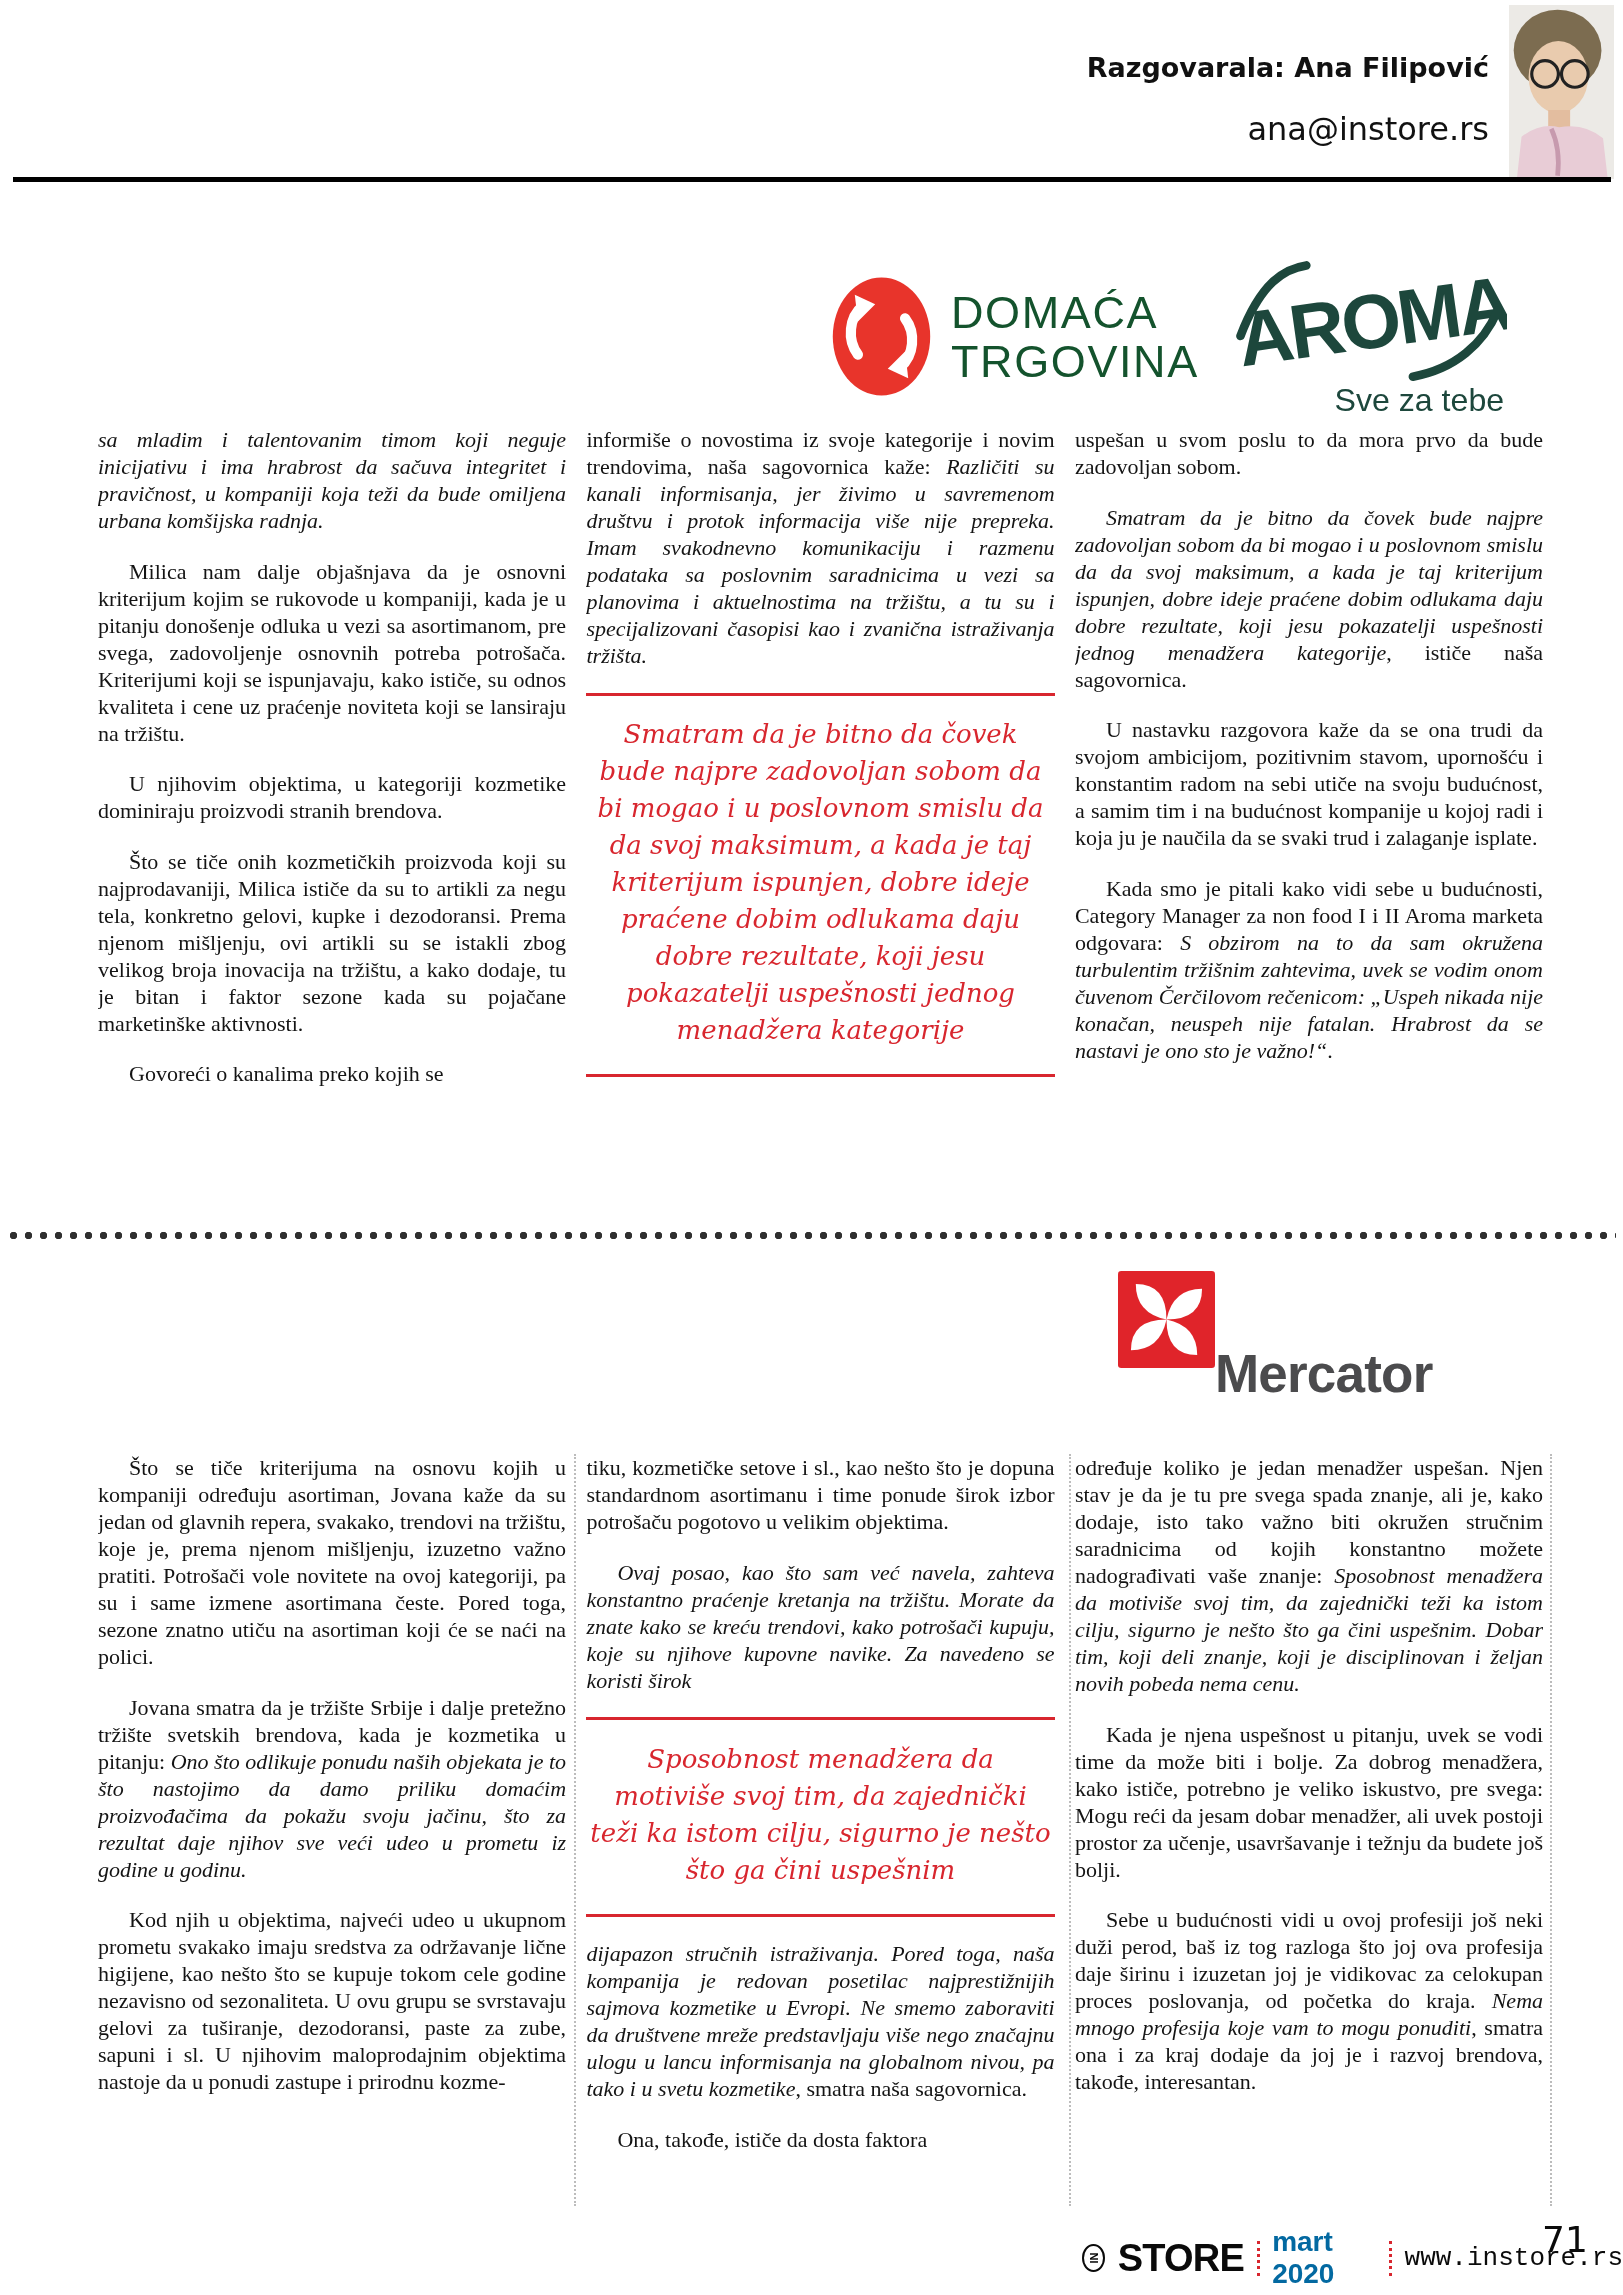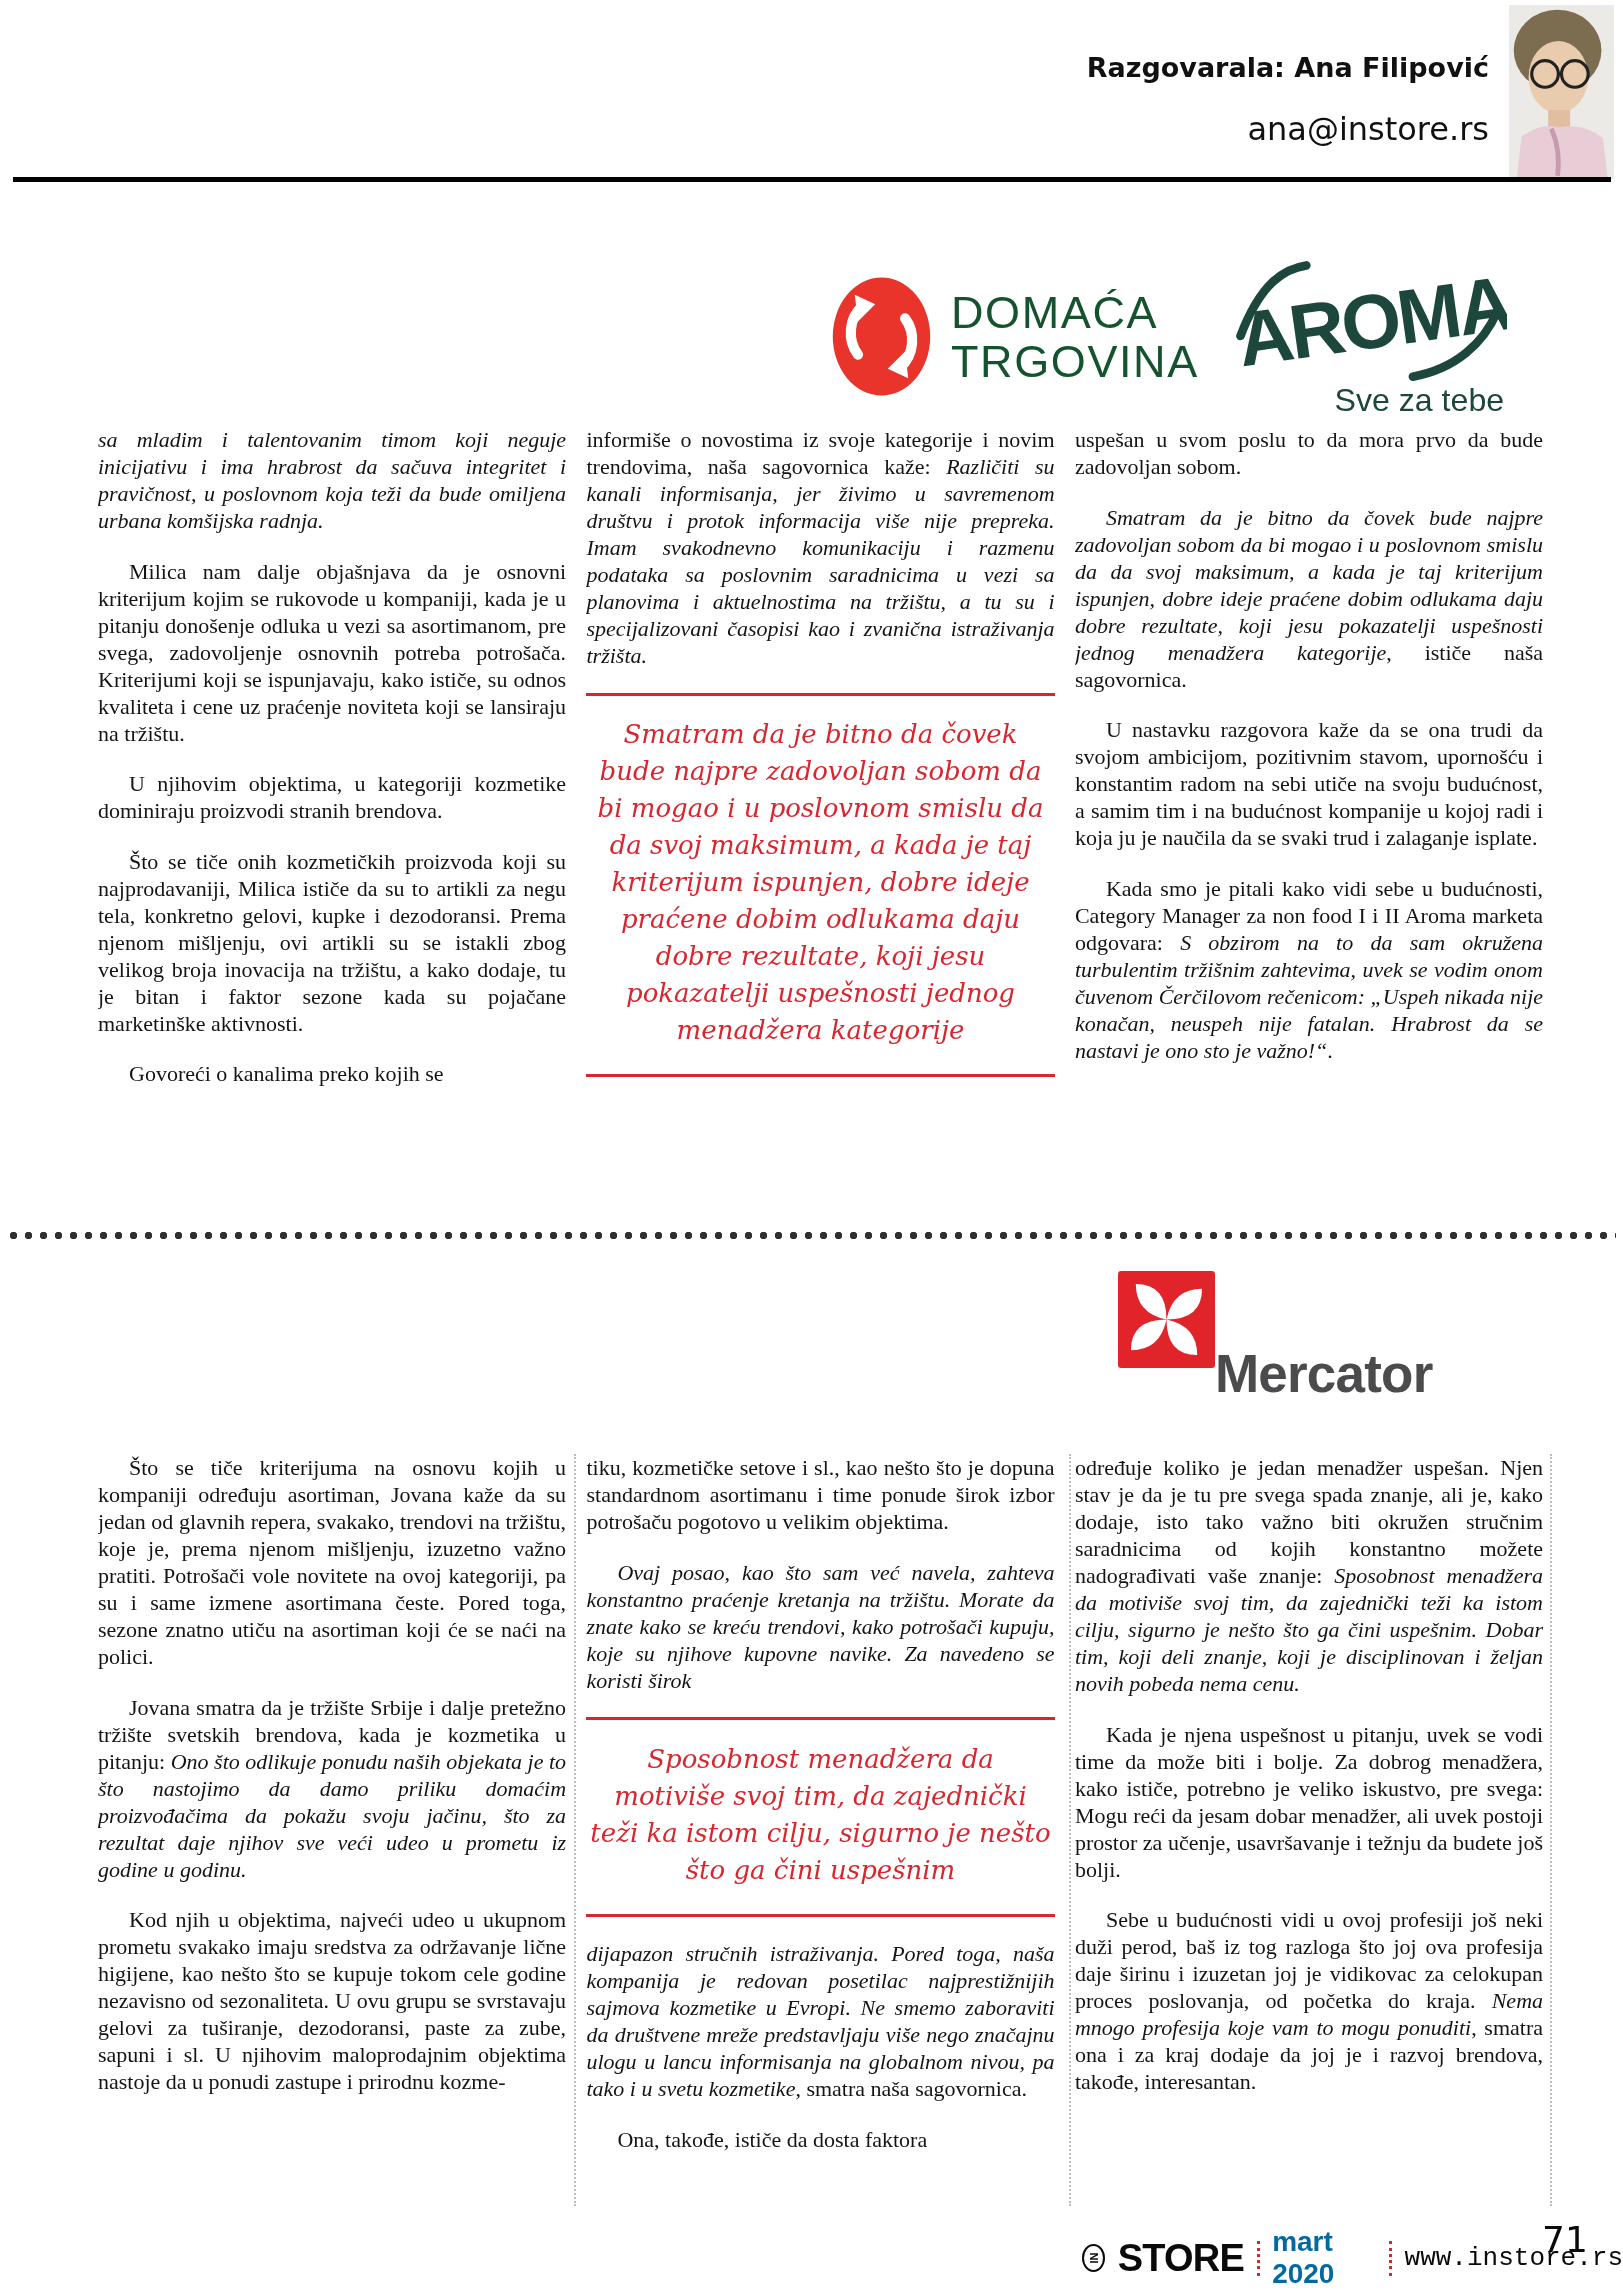--- a/index.html
+++ b/index.html
@@ -98,21 +98,21 @@
   <svg width="276" height="163" viewBox="0 0 352 208" xmlns="http://www.w3.org/2000/svg">
     <path d="M12,102 C38,34 68,16 96,12" stroke="#1d473c" stroke-width="11" fill="none" stroke-linecap="round"></path>
     <text x="8" y="118" transform="rotate(-8 176 90)" font-family="Liberation Sans, sans-serif" font-size="98" font-weight="bold" letter-spacing="-4" fill="#1d473c">AROMA</text>
     <path d="M232,154 C286,144 322,112 340,70" stroke="#1d473c" stroke-width="11" fill="none" stroke-linecap="round"></path>
     <text x="132" y="198" font-family="Liberation Sans, sans-serif" font-size="41" fill="#1d473c">Sve za tebe</text>
   </svg>
 </div>
 
 <div class="cols cols-top">
   <div class="col">
-      <p class="para"><span class="it">sa mladim i talentovanim timom koji neguje inicijativu i ima hrabrost da sačuva integritet i pravičnost, u poslovnom koja teži da bude omiljena urbana komšijska radnja.</span></p>
+      <p class="para"><span class="it">sa mladim i talentovanim timom koji neguje inicijativu i ima hrabrost da sačuva integritet i pravičnost, u kompaniji koja teži da bude omiljena urbana komšijska radnja.</span></p>
       <p class="para ind"><span>Milica nam dalje objašnjava da je osnovni kriterijum kojim se rukovode u kompaniji, kada je u pitanju donošenje odluka u vezi sa asortimanom, pre svega, zadovoljenje osnovnih potreba potrošača. Kriterijumi koji se ispunjavaju, kako ističe, su odnos kvaliteta i cene uz praćenje noviteta koji se lansiraju na tržištu.</span></p>
       <p class="para ind"><span>U njihovim objektima, u kategoriji kozmetike dominiraju proizvodi stranih brendova.</span></p>
       <p class="para ind"><span>Što se tiče onih kozmetičkih proizvoda koji su najprodavaniji, Milica ističe da su to artikli za negu tela, konkretno gelovi, kupke i dezodoransi. Prema njenom mišljenju, ovi artikli su se istakli zbog velikog broja inovacija na tržištu, a kako dodaje, tu je bitan i faktor sezone kada su pojačane marketinške aktivnosti.</span></p>
       <p class="para ind"><span>Govoreći o kanalima preko kojih se</span></p>
     </div>
   <div class="col">
       <p class="para"><span>informiše o novostima iz svoje kategorije i novim trendovima, naša sagovornica kaže: </span><span class="it">Različiti su kanali informisanja, jer živimo u savremenom društvu i protok informacija više nije prepreka. Imam svakodnevno komunikaciju i razmenu podataka sa poslovnim saradnicima u vezi sa planovima i aktuelnostima na tržištu, a tu su i specijalizovani časopisi kao i zvanična istraživanja tržišta.</span></p>
       <div class="pullquote">Smatram da je bitno da čovek bude najpre zadovoljan sobom da bi mogao i u poslovnom smislu da da svoj maksimum, a kada je taj kriterijum ispunjen, dobre ideje praćene dobim odlukama daju dobre rezultate, koji jesu pokazatelji uspešnosti jednog menadžera kategorije</div>
     </div>
   <div class="col">

